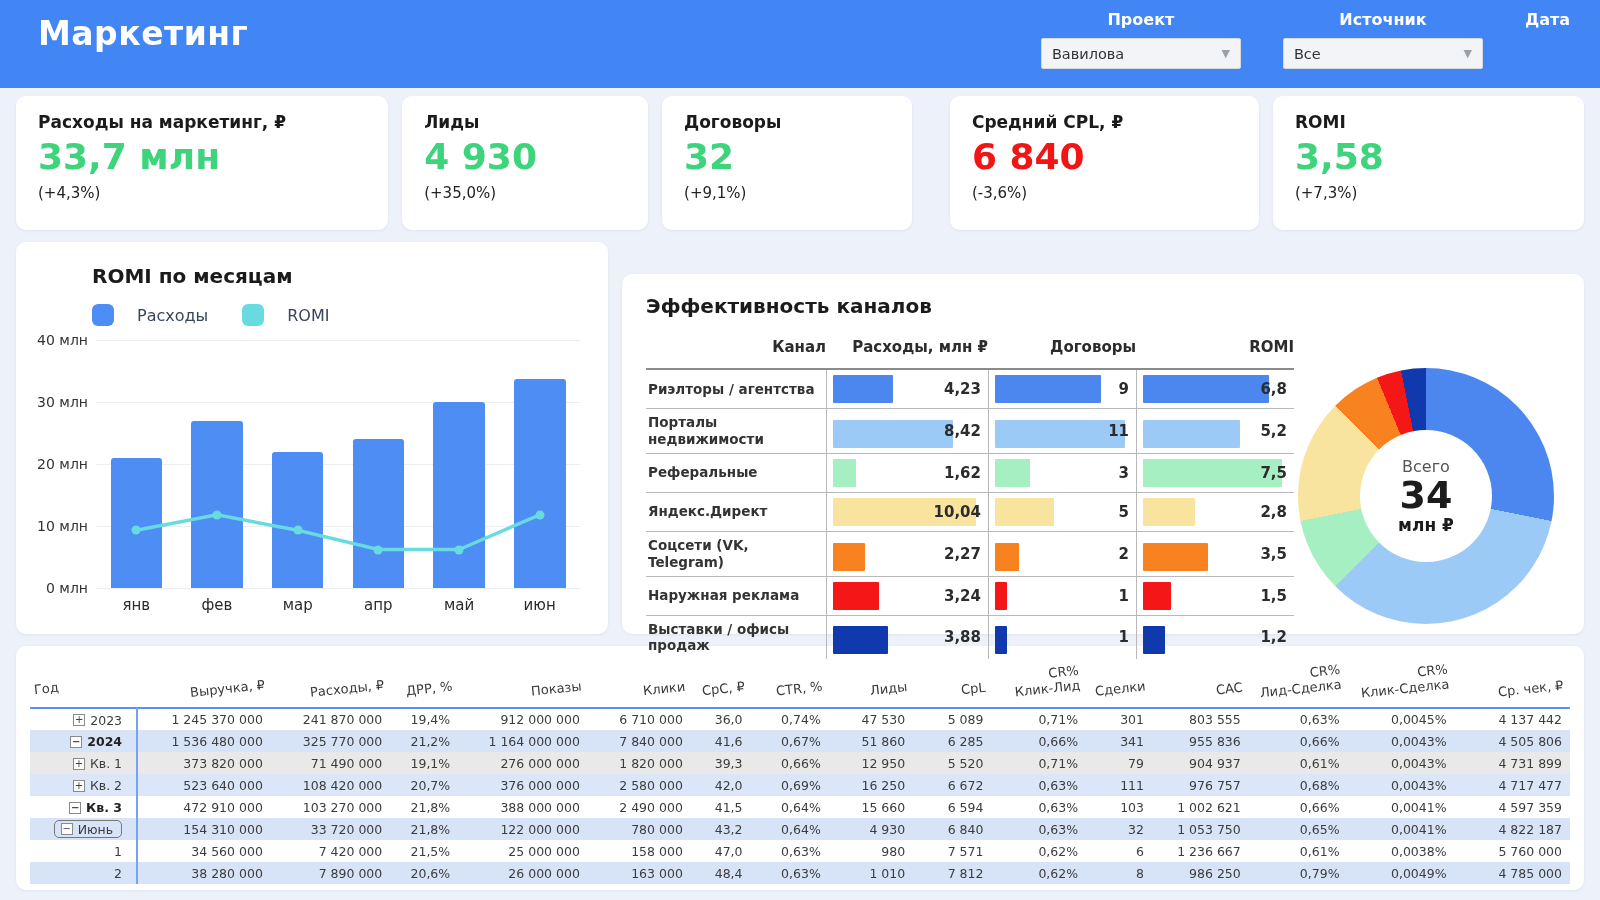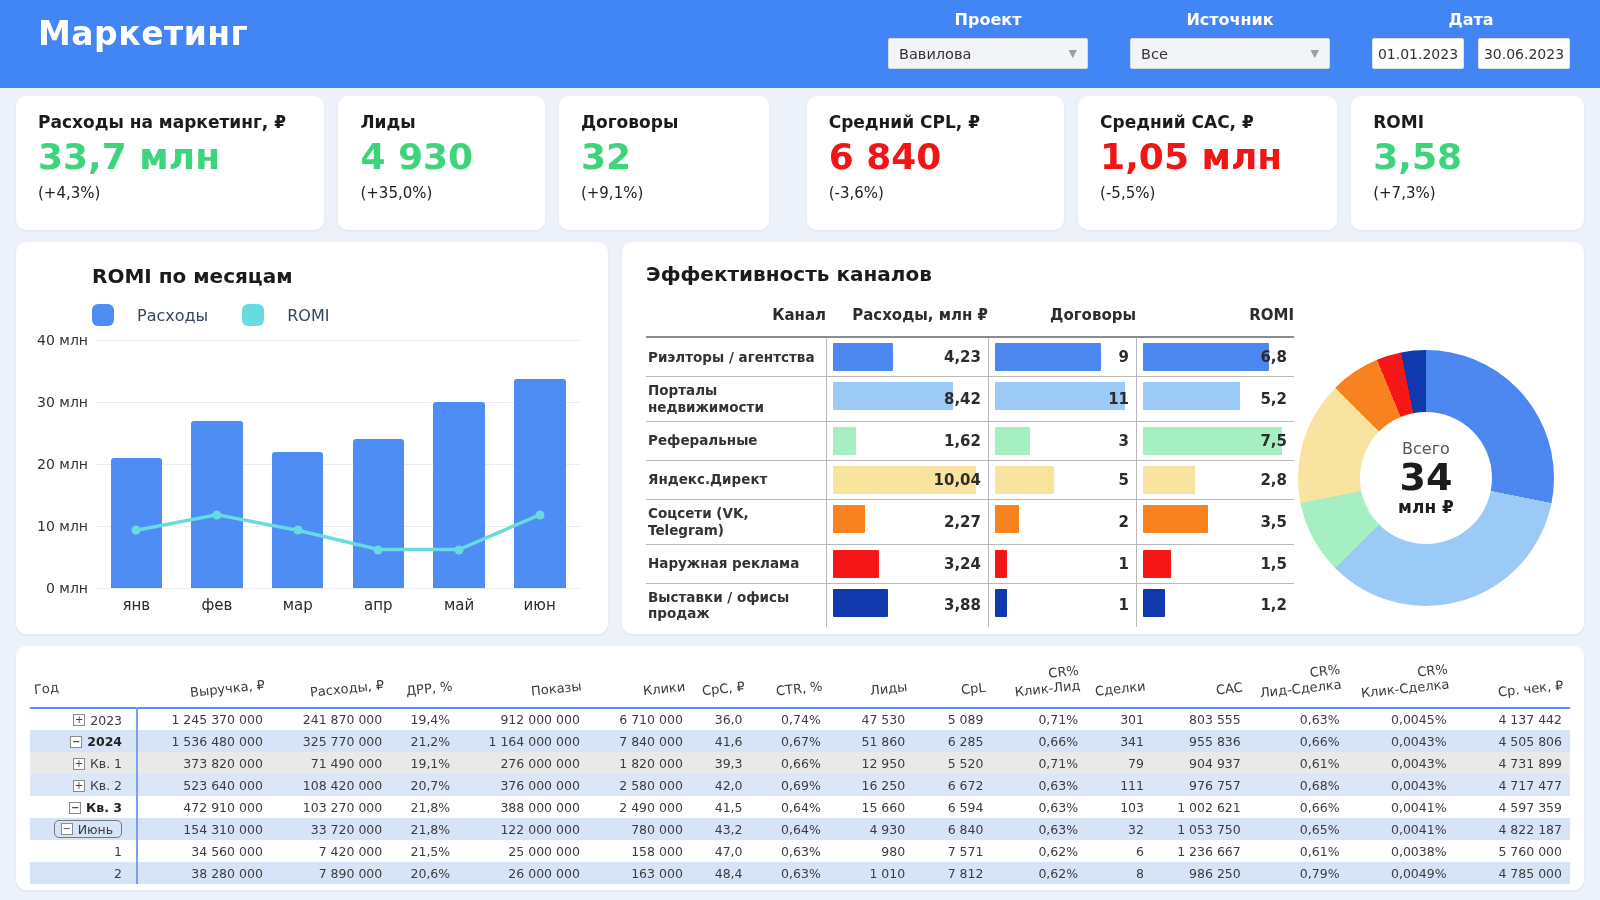--- a/index.html
+++ b/index.html
@@ -61,33 +61,33 @@
   .plot { flex:1; position:relative; height:248px; }
   .gridline { position:absolute; left:0; right:0; height:1px; background:#ededed; }
   .bars { position:absolute; inset:0; display:flex; align-items:flex-end; }
   .bar-slot { flex:1; display:flex; justify-content:center; align-items:flex-end; height:100%; }
   .bar { width:64%; background:#4d8df4; border-radius:3px 3px 0 0; }
   .line-svg { position:absolute; inset:0; width:100%; height:100%; overflow:visible; }
   .dot { position:absolute; width:9px; height:9px; border-radius:50%; background:#68dbe0; transform:translate(-50%,-50%); }
   .x-axis { display:flex; margin-left:56px; margin-top:8px; }
   .x-tick { flex:1; text-align:center; font-size:15px; color:#2b2b2b; }
   
-  .channels-card { flex:1; padding:20px 24px; position:relative; }
+  .channels-card { flex:1; padding:20px 24px; position:relative;margin-top:32px; }
   .ch-grid { margin-top:14px; width:648px; }
   .ch-row { display:grid; grid-template-columns:180px 162px 148px 158px; border-top:1px solid #b9b9b9; }
   .ch-row.head { border-top:none; }
   .ch-row.head > div { font-size:15px; font-weight:bold; color:#2c2c2c; padding:6px 0 12px 10px;text-align:right; }
   .ch-row.head > div:first-child { padding-left:2px; }
   .ch-row.head + .ch-row { border-top:2px solid #8b8b8b; }
-  .ch-cell { position:relative; border-left:1px solid #b9b9b9; display:flex; align-items:flex-start; padding:5px 6px; }
+  .ch-cell { position:relative; border-left:1px solid #b9b9b9; display:flex; align-items:flex-end; padding:5px 6px; }
   .ch-name { display:flex; align-items:center; font-size:13.5px; font-weight:bold; color:#333; padding:5px 6px 5px 2px; line-height:1.25; }
   .ch-bar { height:28px; border-radius:1px; }
   .ch-val { position:absolute; right:7px; top:50%; transform:translateY(-50%); font-size:15px; font-weight:600; color:#2c2c2c; }
   
-  .donut { position:absolute; right:30px; top:108px; width:256px; height:256px; }
+  .donut { position:absolute; right:30px; top:94px; width:256px; height:256px; }
   .donut-ring { width:100%; height:100%; border-radius:50%; }
   .donut-hole {
     position:absolute; left:50%; top:50%; transform:translate(-50%,-50%);
     width:132px; height:132px; background:#fff; border-radius:50%;
     display:flex; flex-direction:column; align-items:center; justify-content:center;
   }
   .donut-label { font-size:16px; color:#555; }
   .donut-value { font-size:38px; font-weight:bold; color:#1c1c1c; line-height:1.05; }
   .donut-unit { font-size:17px; font-weight:bold; color:#1c1c1c; }
   
@@ -123,24 +123,20 @@
     </div>
     <div class="filter">
       <div class="filter-label">Источник</div>
       <div class="selectbox">
         <span>Все</span>
         <span class="chev">▼</span>
       </div>
     </div>
     <div class="filter">
       <div class="filter-label">Дата</div>
-      <div class="dates">
-        <div class="datebox">01.01.2023</div>
-        <div class="datebox">30.06.2023</div>
-      </div>
     </div>
   </div>
 </div>
 
 <div class="kpi-row">
     <div class="kpi-card">
       <div class="kpi-title">Расходы на маркетинг, ₽</div>
       <div class="kpi-value green">33,7 млн</div>
       <div class="kpi-delta">(+4,3%)</div>
     </div>
@@ -151,25 +147,20 @@
     </div>
     <div class="kpi-card">
       <div class="kpi-title">Договоры</div>
       <div class="kpi-value green">32</div>
       <div class="kpi-delta">(+9,1%)</div>
     </div>
     <div class="kpi-card">
       <div class="kpi-title">Средний CPL, ₽</div>
       <div class="kpi-value red">6 840</div>
       <div class="kpi-delta">(-3,6%)</div>
-    </div>
-    <div class="kpi-card">
-      <div class="kpi-title">Средний CAC, ₽</div>
-      <div class="kpi-value red">1,05 млн</div>
-      <div class="kpi-delta">(-5,5%)</div>
     </div>
     <div class="kpi-card">
       <div class="kpi-title">ROMI</div>
       <div class="kpi-value green">3,58</div>
       <div class="kpi-delta">(+7,3%)</div>
     </div>
   </div>
 
 <div class="mid-row">
   <div class="card chart-card">

